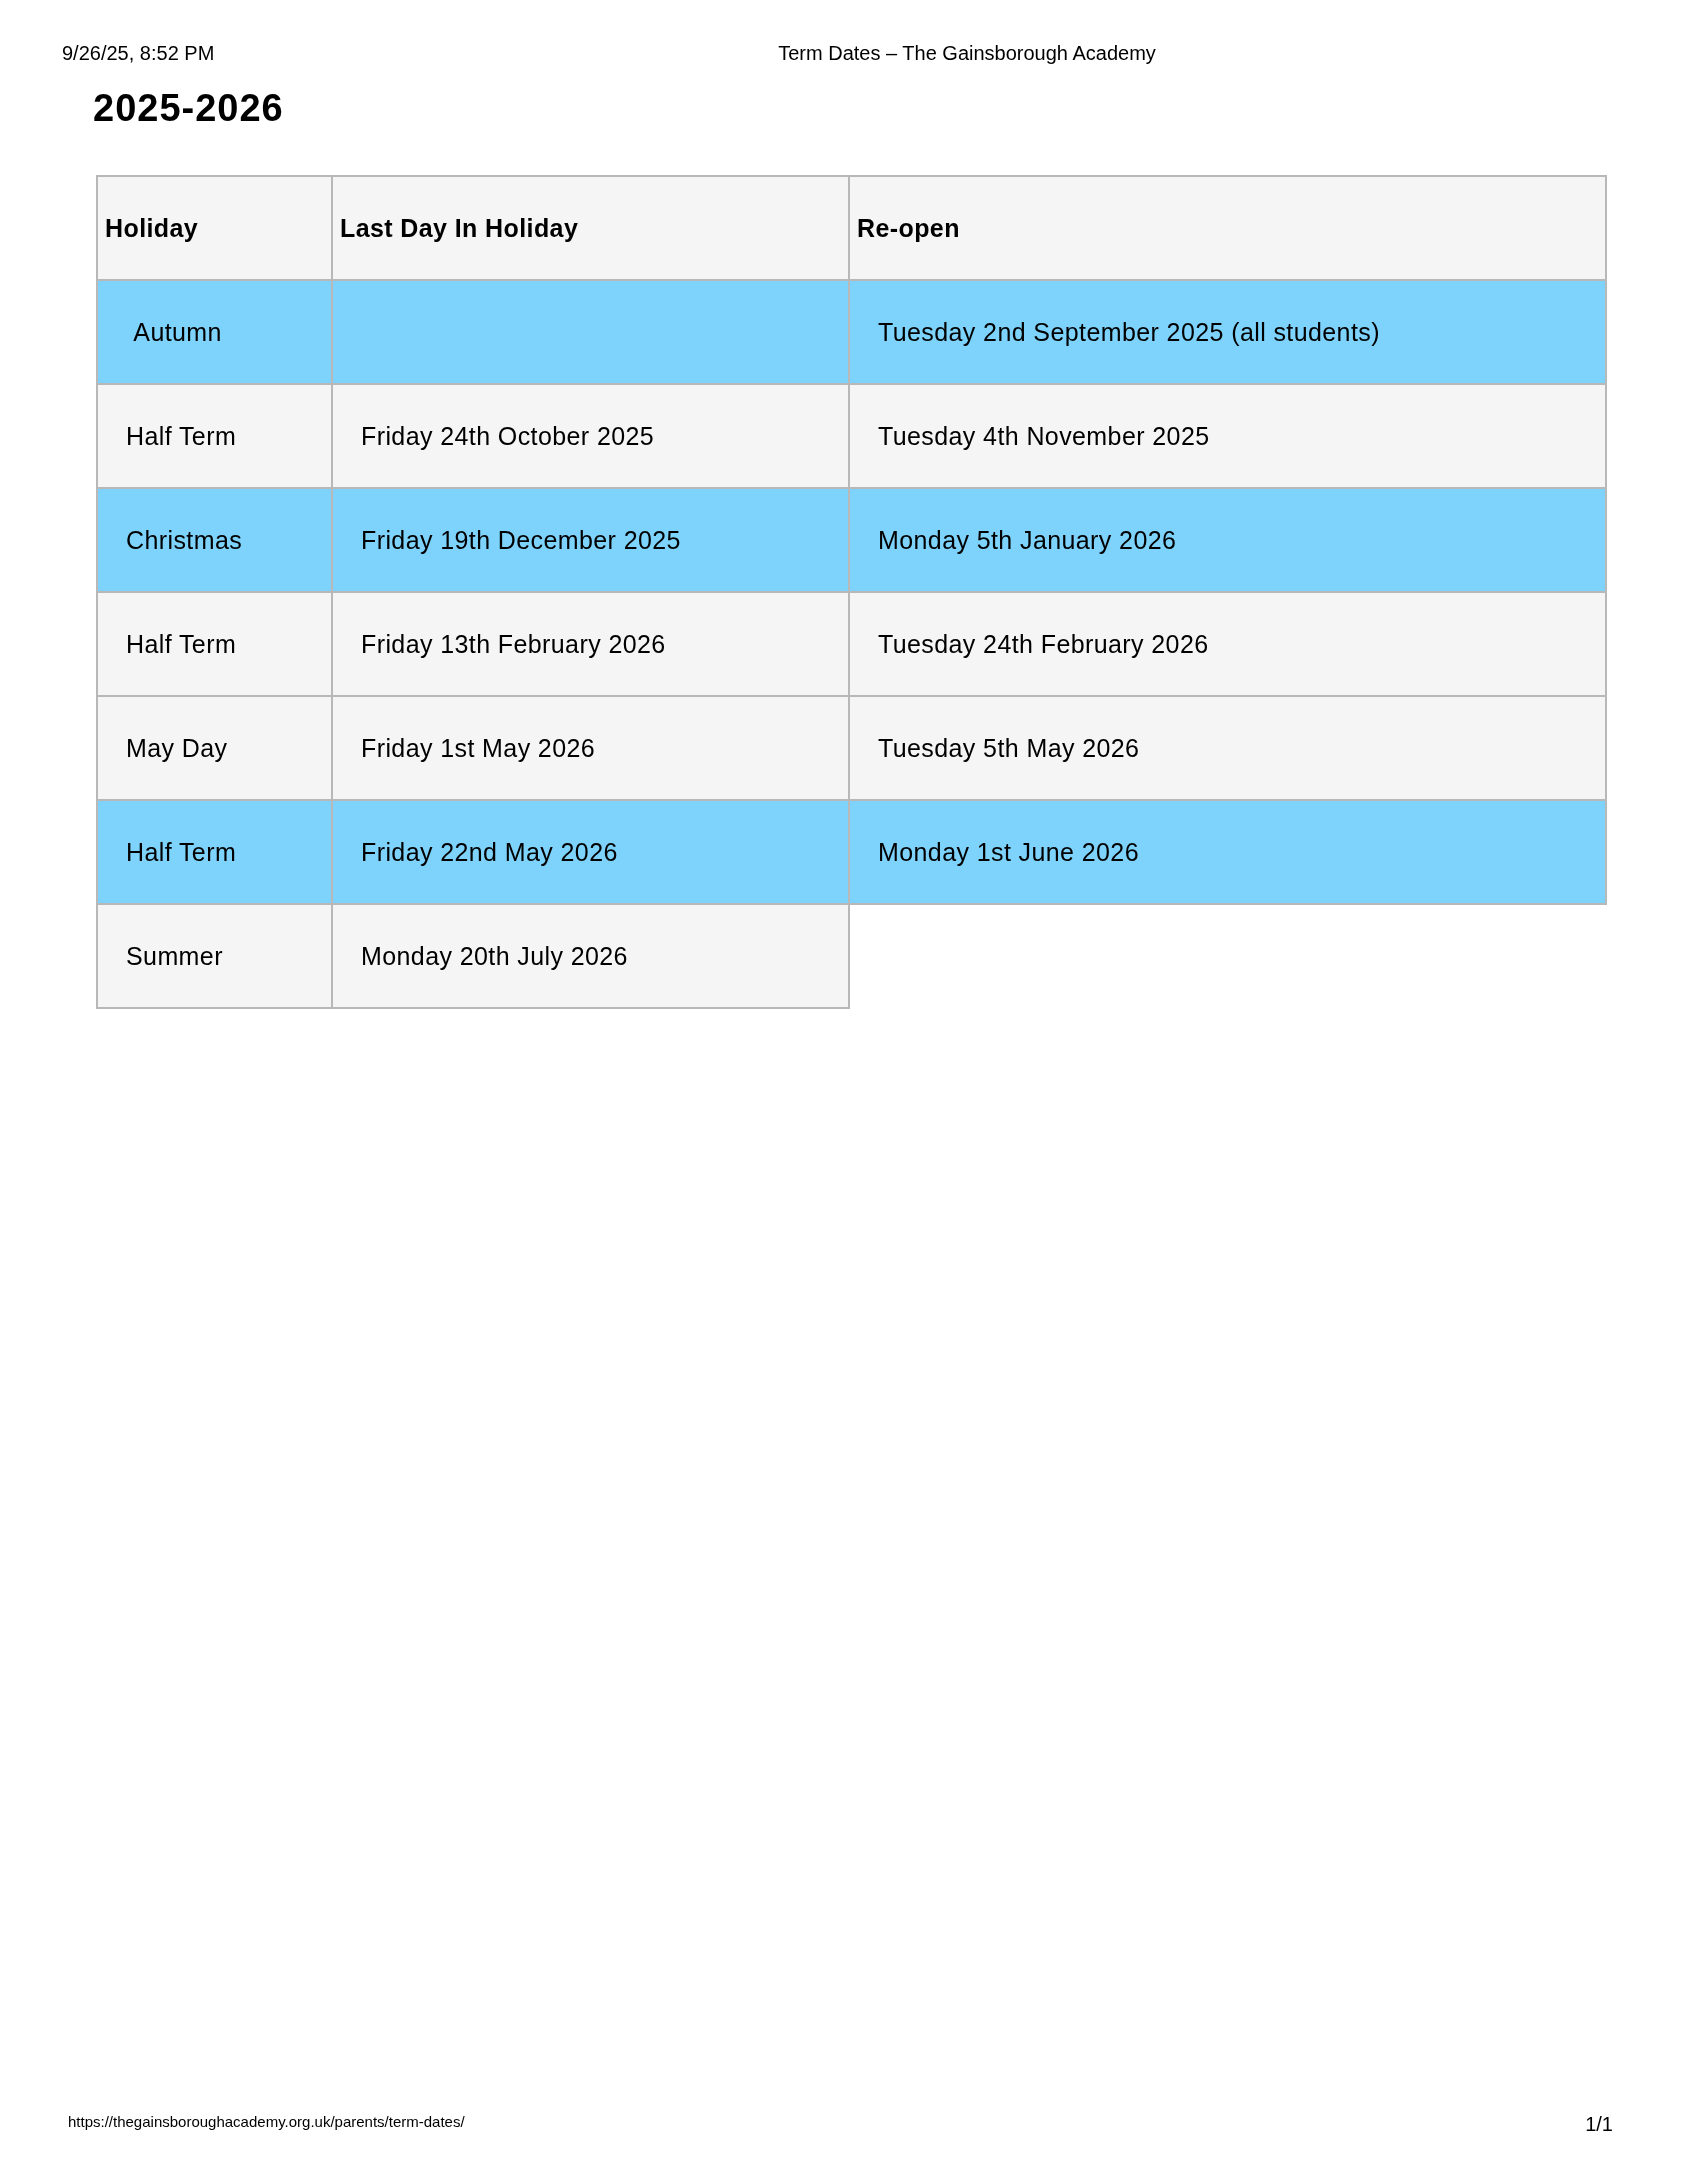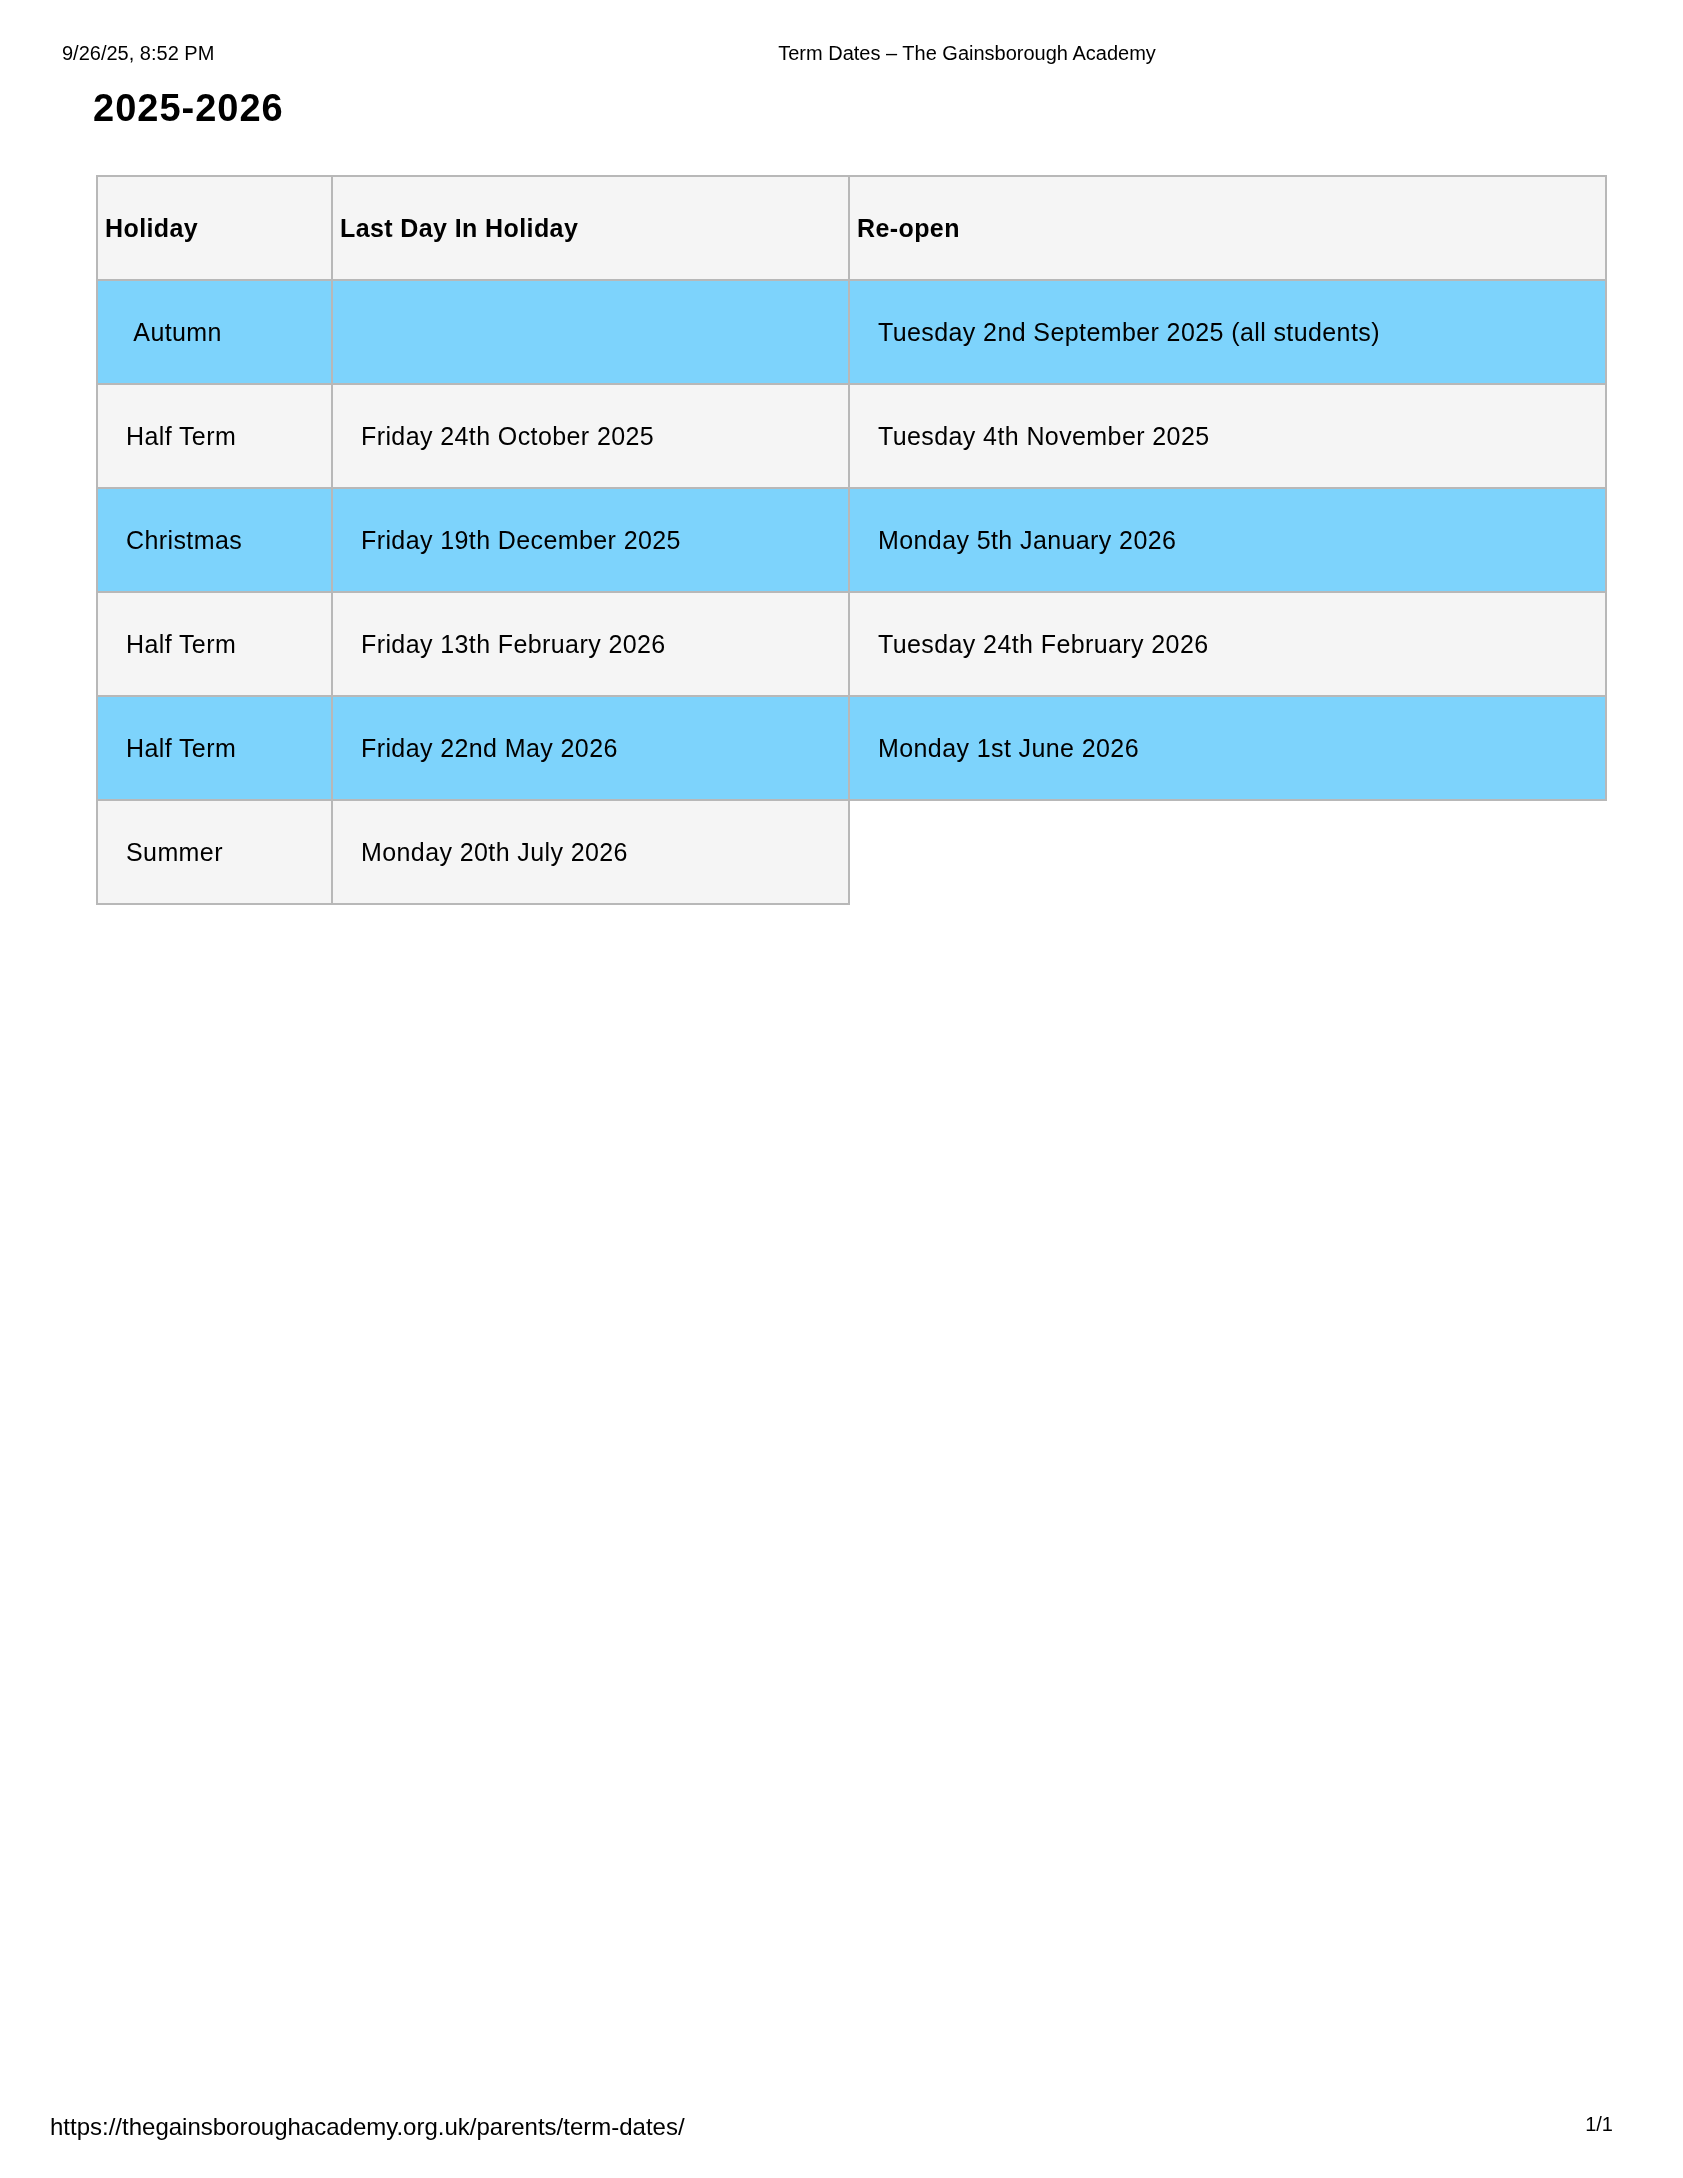--- a/index.html
+++ b/index.html
@@ -78,23 +78,23 @@
     font-weight: bold;
     padding-left: 7px;
   }
   table.term-dates tr.shaded td {
     background: var(--shaded-bg);
   }
 
   
   .print-footer-url {
     position: absolute;
-    left: 50px;
+    left: 68px;
     top: 2113px;
-    font-size: 24px;
+    font-size: 15px;
     white-space: nowrap;
   }
   .print-footer-page {
     position: absolute;
     right: 70px;
     top: 2113px;
     font-size: 20px;
     white-space: nowrap;
   }
 </style>
@@ -134,20 +134,25 @@
       <tr>
         <td>Christmas</td>
         <td>Friday 19th December 2025</td>
         <td>Monday 5th January 2026</td>
       </tr>
       <tr class="shaded">
         <td>Half Term</td>
         <td>Friday 13th February 2026</td>
         <td>Tuesday 24th February 2026</td>
       </tr>
+      <tr class="shaded">
+        <td>May Day</td>
+        <td>Friday 1st May 2026</td>
+        <td>Tuesday 5th May 2026</td>
+      </tr>
       <tr>
         <td>Half Term</td>
         <td>Friday 22nd May 2026</td>
         <td>Monday 1st June 2026</td>
       </tr>
       <tr class="shaded">
         <td>Summer</td>
         <td>Monday 20th July 2026</td>
       </tr>
     </tbody>

